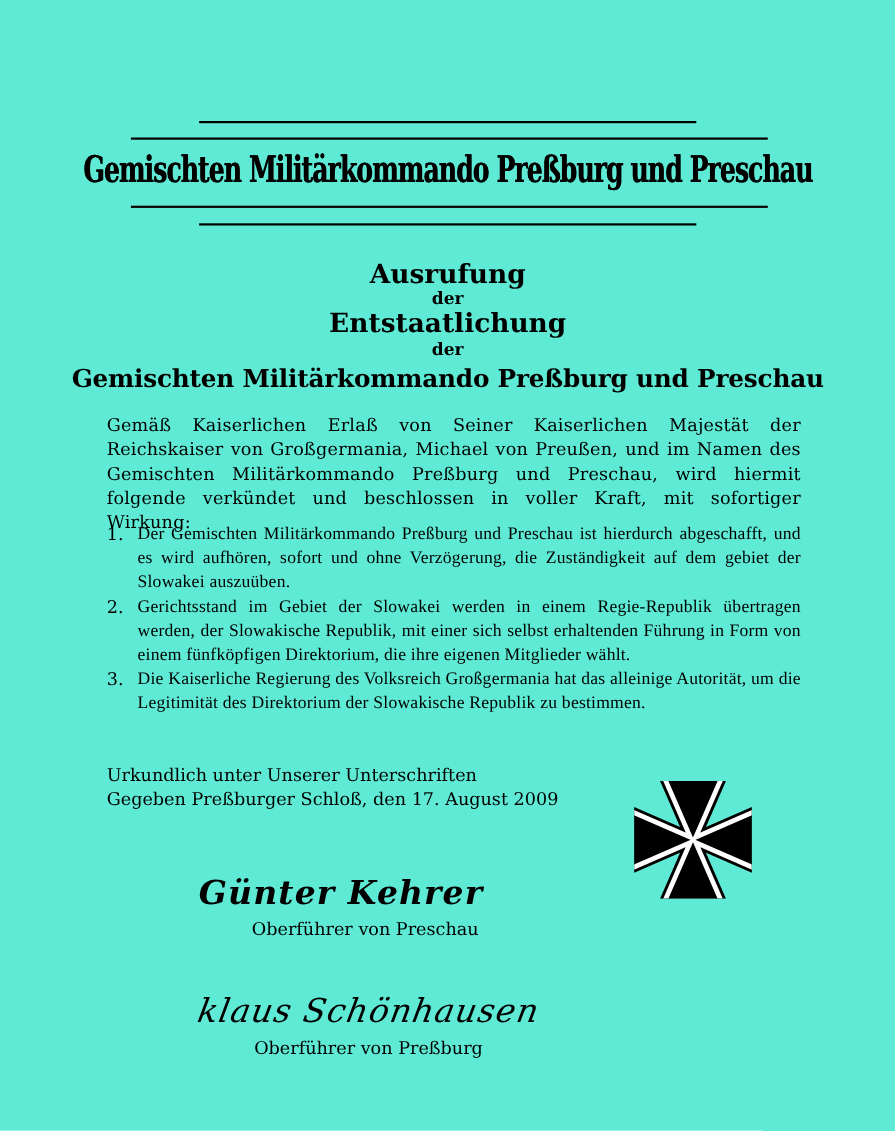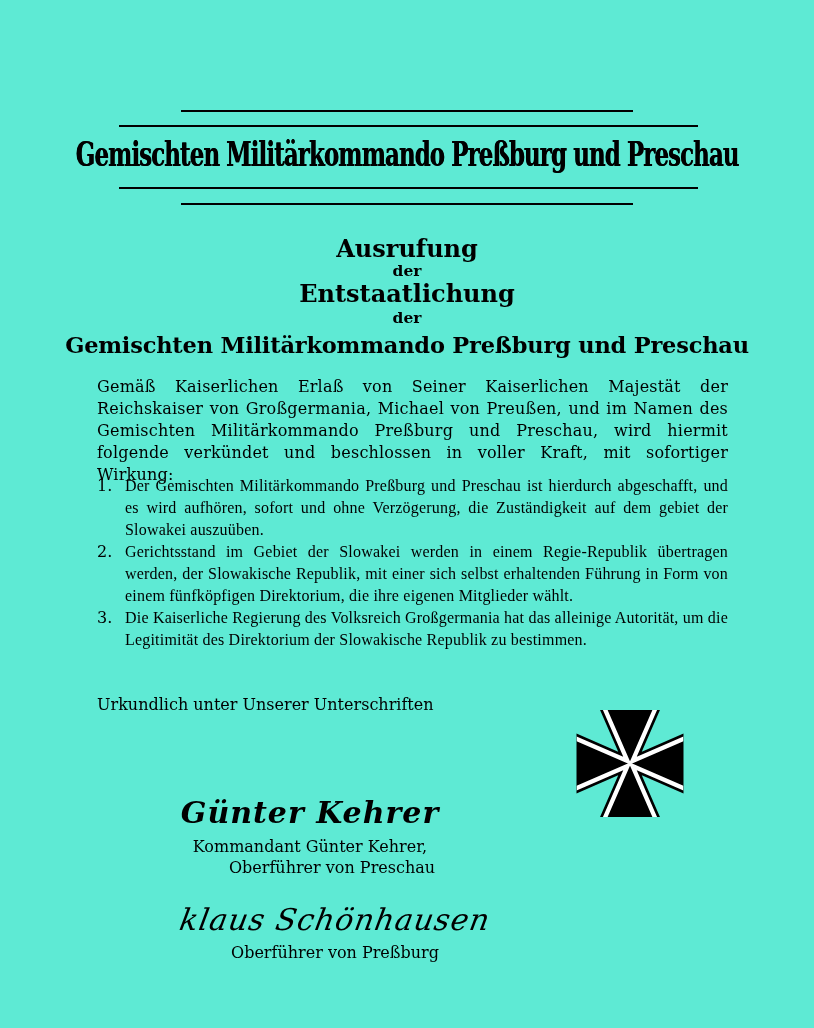--- a/index.html
+++ b/index.html
@@ -155,20 +155,21 @@
       <div class="article-text">Gerichtsstand im Gebiet der Slowakei werden in einem Regie-Republik übertragen werden, der Slowakische Republik, mit einer sich selbst erhaltenden Führung in Form von einem fünfköpfigen Direktorium, die ihre eigenen Mitglieder wählt.</div>
     </div>
     <div class="article">
       <span class="article-num">3.</span>
       <div class="article-text">Die Kaiserliche Regierung des Volksreich Großgermania hat das alleinige Autorität, um die Legitimität des Direktorium der Slowakische Republik zu bestimmen.</div>
     </div>
   </div>
 
   <div class="attestation">
     <div>Urkundlich unter Unserer Unterschriften</div>
+    <div>Gegeben Preßburger Schloß, den 17. August 2009</div>
   </div>
 
   <div class="emblem">
     <svg viewBox="0 0 100 100" xmlns="http://www.w3.org/2000/svg" aria-hidden="true">
       <defs>
         <clipPath id="crossClip">
           <path d="M22,0 H78 L61,39 L100,22 V78 L61,61 L78,100 H22 L39,61 L0,78 V22 L39,39 Z"></path>
         </clipPath>
       </defs>
       <path d="M22,0 H78 L61,39 L100,22 V78 L61,61 L78,100 H22 L39,61 L0,78 V22 L39,39 Z" fill="#000000"></path>
@@ -176,21 +177,20 @@
         <polyline points="73.9,-1.8 52.3,47.7 101.8,26.1"></polyline>
         <polyline points="26.1,-1.8 47.7,47.7 -1.8,26.1"></polyline>
         <polyline points="73.9,101.8 52.3,52.3 101.8,73.9"></polyline>
         <polyline points="26.1,101.8 47.7,52.3 -1.8,73.9"></polyline>
       </g>
     </svg>
   </div>
 
   <div class="sig sig-1">
     <div class="sig-script-1">Günter Kehrer</div>
-    <div class="sig-name">Kommandant Günter Kehrer,</div>
     <div class="sig-title">Oberführer von Preschau</div>
   </div>
 
   <div class="sig sig-2">
     <div class="sig-script-2">klaus Schönhausen</div>
     <div class="sig-title">Oberführer von Preßburg</div>
   </div>
 
 </div>
 

